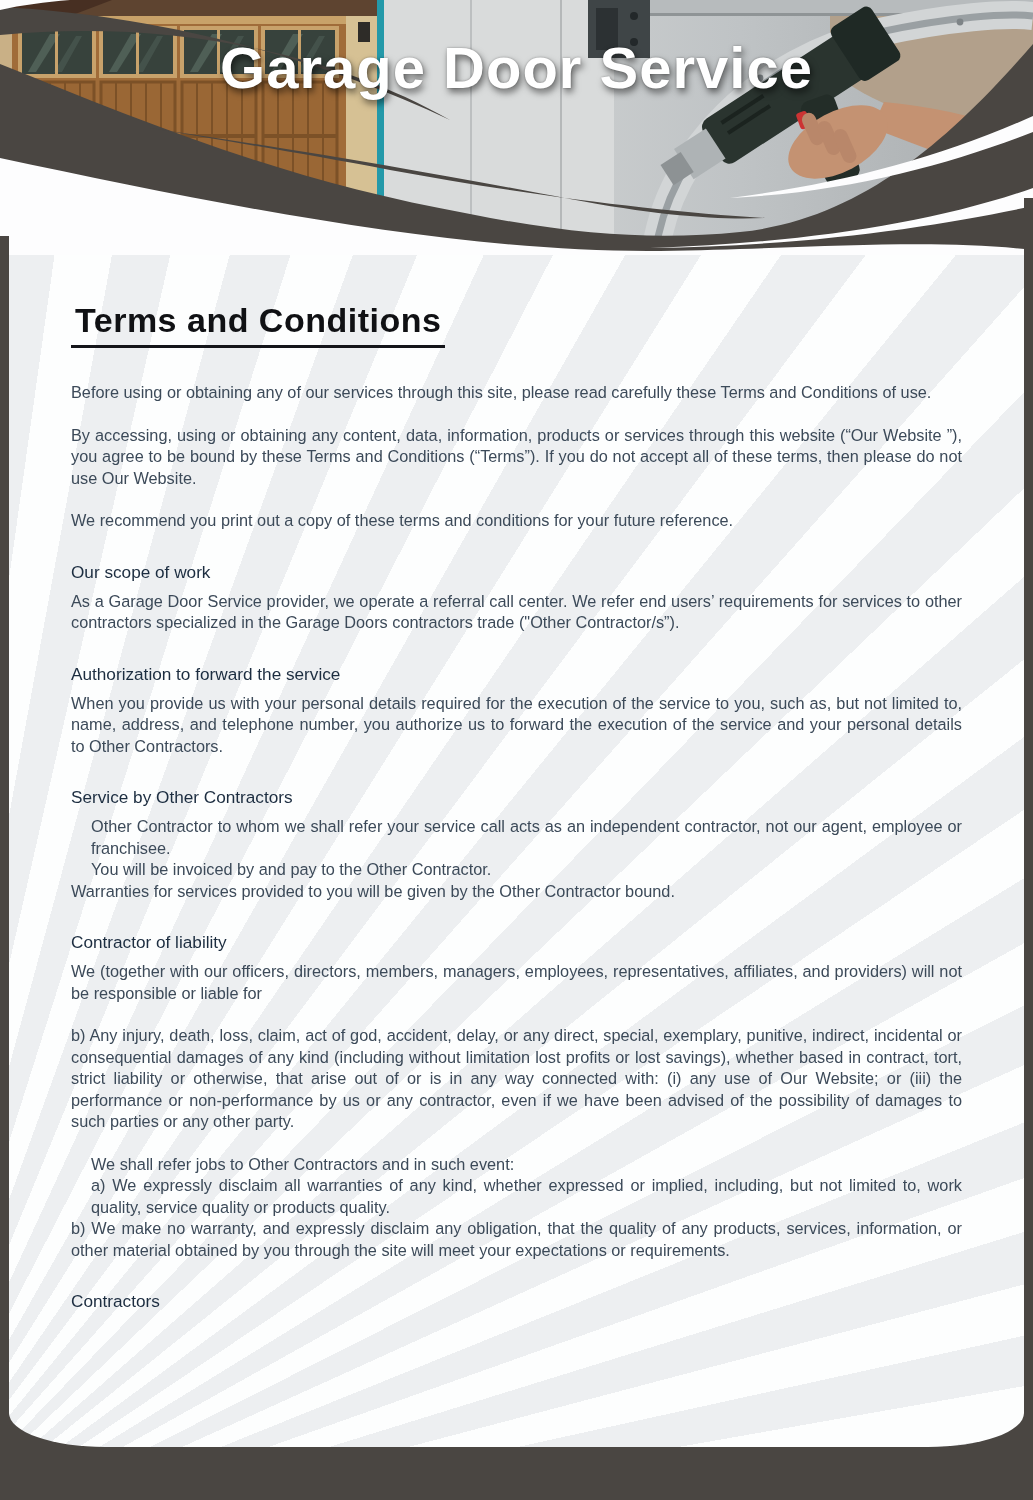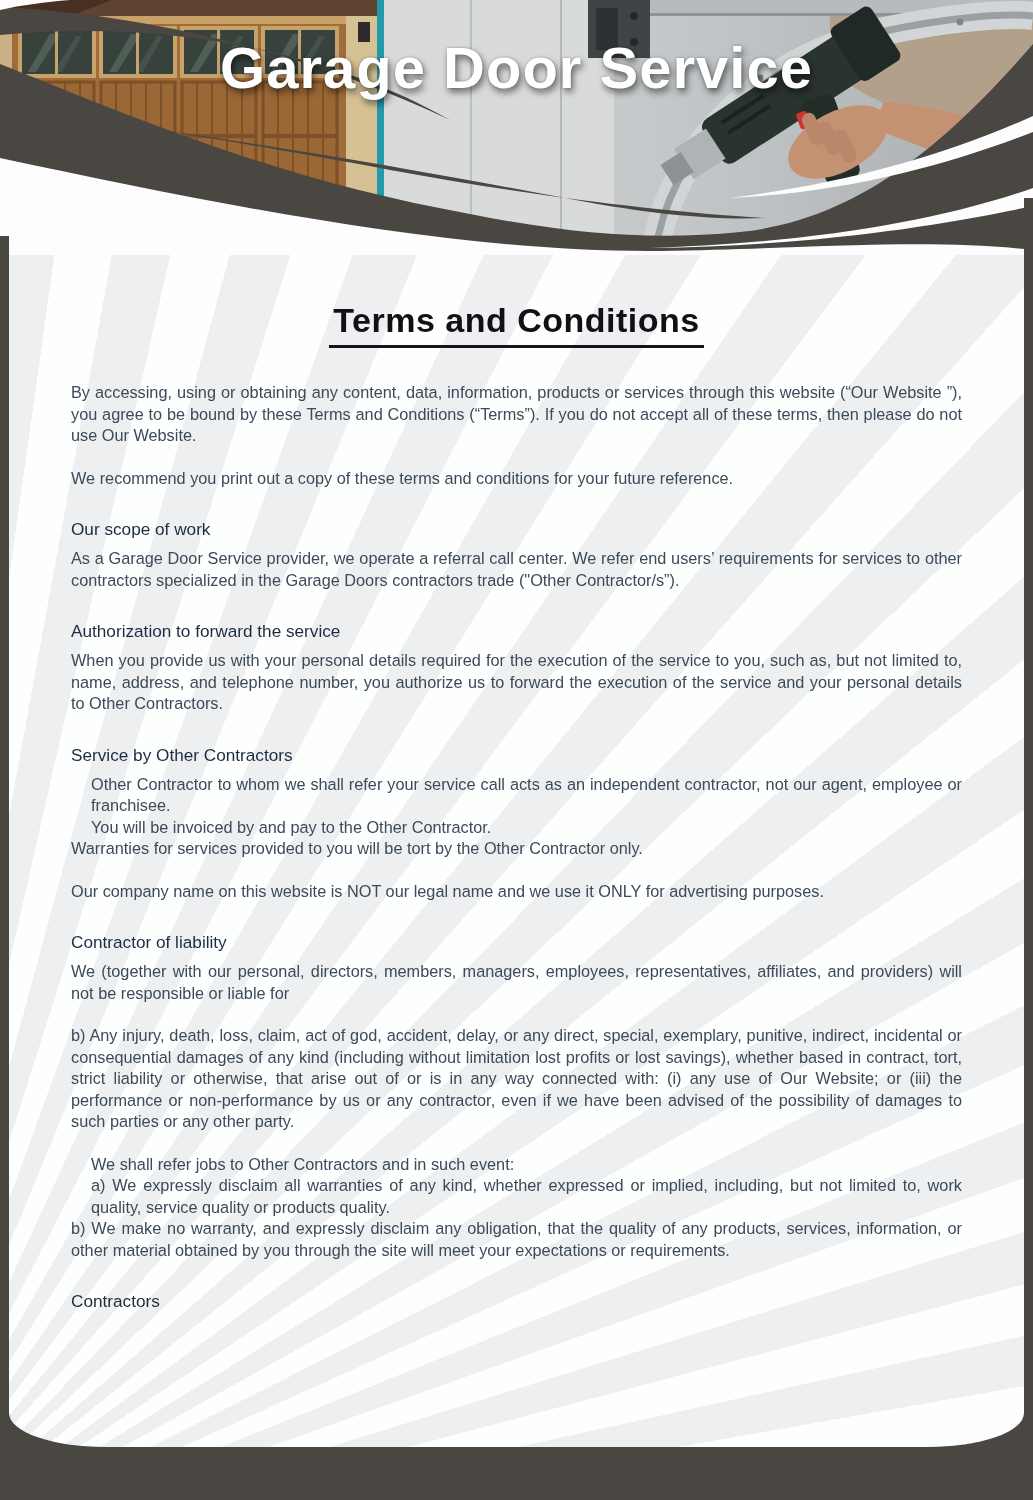--- a/index.html
+++ b/index.html
@@ -18,21 +18,21 @@
 
   
   .card{
     position:relative;margin:0 9px;width:1015px;height:1192px;box-sizing:border-box;
     padding:28px 62px 0 62px;
     background:#fdfdfe;
     background-image:repeating-conic-gradient(from 8deg at -14% 112%, #fdfefe 0deg 2.4deg, #edeff1 2.4deg 4.8deg);
     border-radius:0 0 96px 96px / 0 0 34px 34px;
     overflow:hidden;
   }
-  .doc-title{margin:18px 0 34px 0;text-align:center;}
+  .doc-title{margin:18px 0 34px 0;}
   .doc-title span{
     display:inline-block;font-size:34px;font-weight:700;color:#101114;
     border-bottom:3px solid #14151a;padding:0 4px 5px 4px;letter-spacing:.5px;
   }
   .card p{margin:0 0 21px 0;font-size:16.3px;line-height:21.5px;color:#3c4a59;text-align:justify;}
   .card p.tight{margin-bottom:0;margin-left:20px;}
   .card h3{margin:30px 0 8px 0;font-size:17.2px;line-height:21px;font-weight:400;color:#1c2d40;}
 
   
   .footer{width:1033px;height:53px;background:#4a4642;}
@@ -141,44 +141,44 @@
       </g>
     </svg>
     <h1 class="hero-title">Garage Door Service</h1>
   </header>
 
   <main class="card">
     <div class="doc-title">
       <span>Terms and Conditions</span>
     </div>
 
+    <p>Before using or obtaining any of our services through this site, please read carefully these Terms and Conditions of use.</p>
     <p>By accessing, using or obtaining any content, data, information, products or services through this website (“Our Website ”), you agree to be bound by these Terms and Conditions (“Terms”). If you do not accept all of these terms, then please do not use Our Website.</p>
     <p>We recommend you print out a copy of these terms and conditions for your future reference.</p>
 
     <section>
       <h3>Our scope of work</h3>
       <p>As a Garage Door Service provider, we operate a referral call center. We refer end users’ requirements for services to other contractors specialized in the Garage Doors contractors trade ("Other Contractor/s”).</p>
     </section>
 
     <section>
       <h3>Authorization to forward the service</h3>
       <p>When you provide us with your personal details required for the execution of the service to you, such as, but not limited to, name, address, and telephone number, you authorize us to forward the execution of the service and your personal details to Other Contractors.</p>
     </section>
 
     <section>
       <h3>Service by Other Contractors</h3>
       <p class="tight">Other Contractor to whom we shall refer your service call acts as an independent contractor, not our agent, employee or franchisee.</p>
       <p class="tight">You will be invoiced by and pay to the Other Contractor.</p>
-      <p>Warranties for services provided to you will be tort by the Other Contractor only.</p>
-      <p>Our company name on this website is NOT our legal name and we use it ONLY for advertising purposes.</p>
+      <p>Warranties for services provided to you will be given by the Other Contractor bound.</p>
     </section>
 
     <section>
       <h3>Contractor of liability</h3>
-      <p>We (together with our personal, directors, members, managers, employees, representatives, affiliates, and providers) will not be responsible or liable for</p>
+      <p>We (together with our officers, directors, members, managers, employees, representatives, affiliates, and providers) will not be responsible or liable for</p>
       <p>b) Any injury, death, loss, claim, act of god, accident, delay, or any direct, special, exemplary, punitive, indirect, incidental or consequential damages of any kind (including without limitation lost profits or lost savings), whether based in contract, tort, strict liability or otherwise, that arise out of or is in any way connected with: (i) any use of Our Website; or (iii) the performance or non-performance by us or any contractor, even if we have been advised of the possibility of damages to such parties or any other party.</p>
     </section>
 
     <section>
       <p class="tight">We shall refer jobs to Other Contractors and in such event:</p>
       <p class="tight">a) We expressly disclaim all warranties of any kind, whether expressed or implied, including, but not limited to, work quality, service quality or products quality.</p>
       <p>b) We make no warranty, and expressly disclaim any obligation, that the quality of any products, services, information, or other material obtained by you through the site will meet your expectations or requirements.</p>
     </section>
 
     <section>

